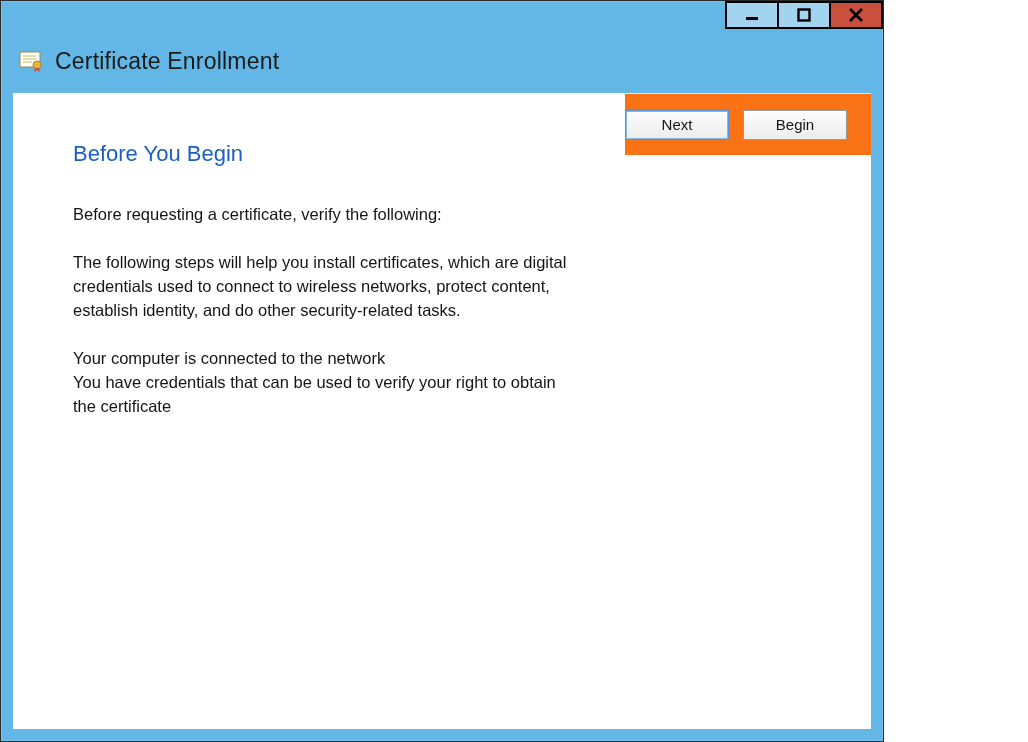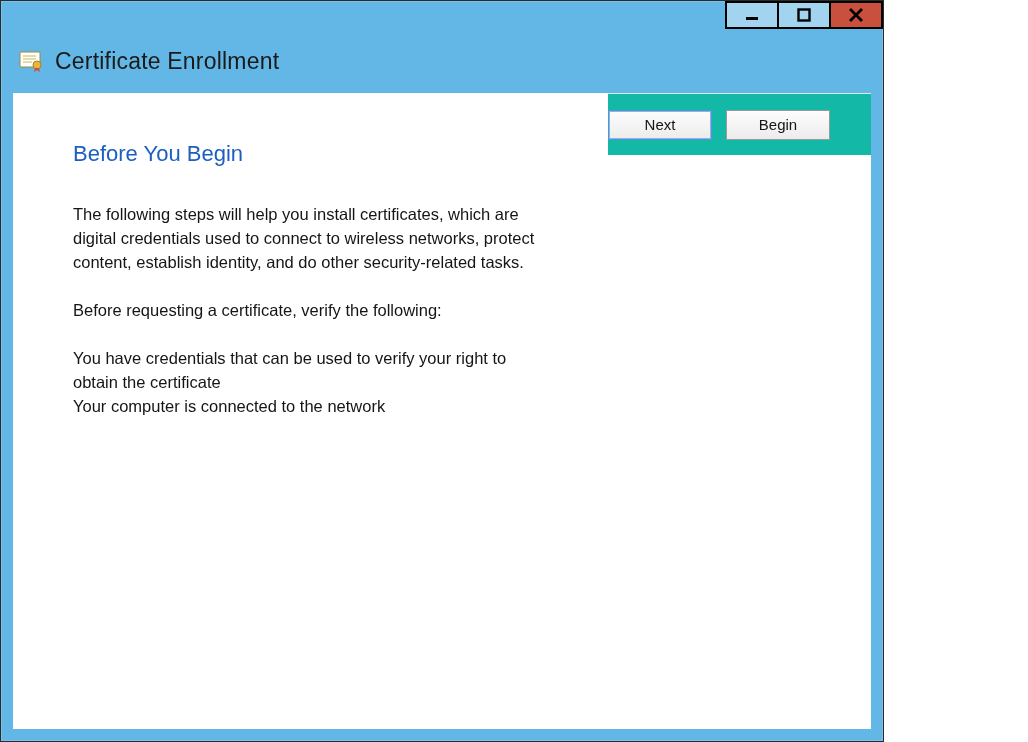--- a/index.html
+++ b/index.html
@@ -93,25 +93,25 @@
     color: #151515;
     font-weight: 400;
   }
   .body-text p { margin: 0 0 24px 0; }
   .body-text p.tight { margin: 0; }
   
   .footer {
     flex: 0 0 auto;
     height: 62px;
     border-top: 1px solid #e6e6e6;
-    background: #14b8a6;
+    background: #f97316;
     display: flex;
     align-items: center;
     justify-content: flex-end;
-    padding-right: 41px;
+    padding-right: 24px;
     gap: 14px;
   }
   .dlg-btn {
     min-width: 104px;
     height: 30px;
     background: linear-gradient(#fdfdfd,#ececec);
     border: 1px solid #9a9a9a;
     font-family: "Segoe UI", Tahoma, sans-serif;
     font-size: 15px;
     color: #151515;
@@ -159,24 +159,24 @@
         <path d="M16 18 L15 22 L18 20 L21 22 L20 18" fill="#d24a3a"></path>
       </svg>
     </span>
     <span class="header-title">Certificate Enrollment</span>
   </div>
 
   <div class="content-panel">
     <div class="content-body">
       <h1 class="section-heading">Before You Begin</h1>
       <div class="body-text">
+        <p>Before requesting a certificate, verify the following:</p>
         <p>The following steps will help you install certificates, which are digital credentials used to connect to wireless networks, protect content, establish identity, and do other security-related tasks.</p>
-        <p>Before requesting a certificate, verify the following:</p>
+        <p class="tight">Your computer is connected to the network</p>
         <p class="tight">You have credentials that can be used to verify your right to obtain the certificate</p>
-        <p class="tight">Your computer is connected to the network</p>
       </div>
     </div>
 
     <div class="footer">
       <button class="dlg-btn primary">Next</button>
       <button class="dlg-btn">Begin</button>
     </div>
   </div>
 
 </div>

